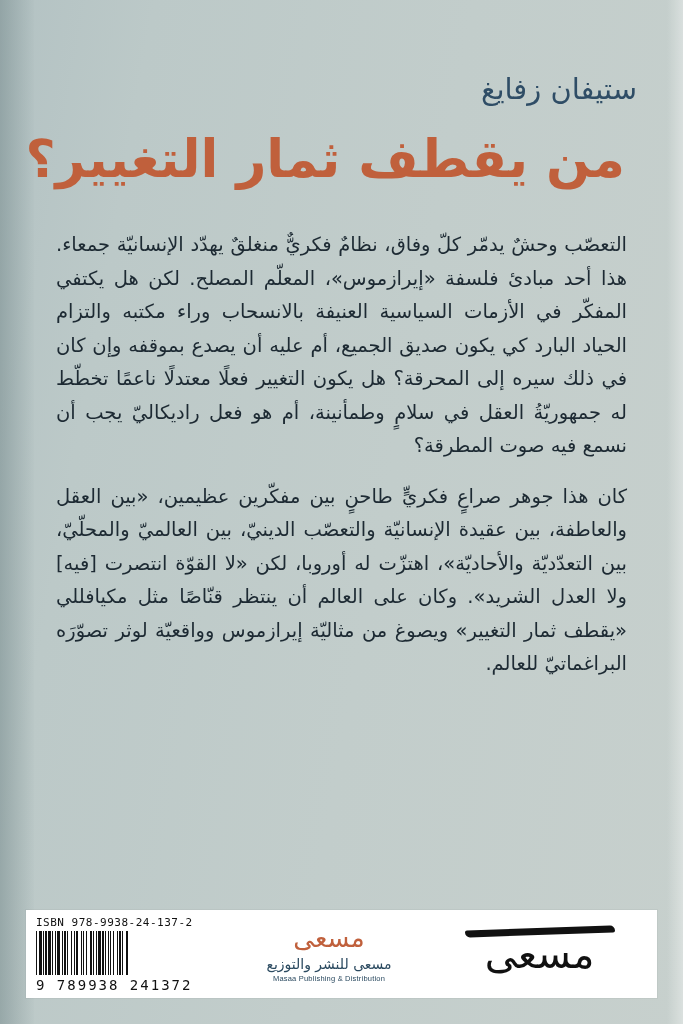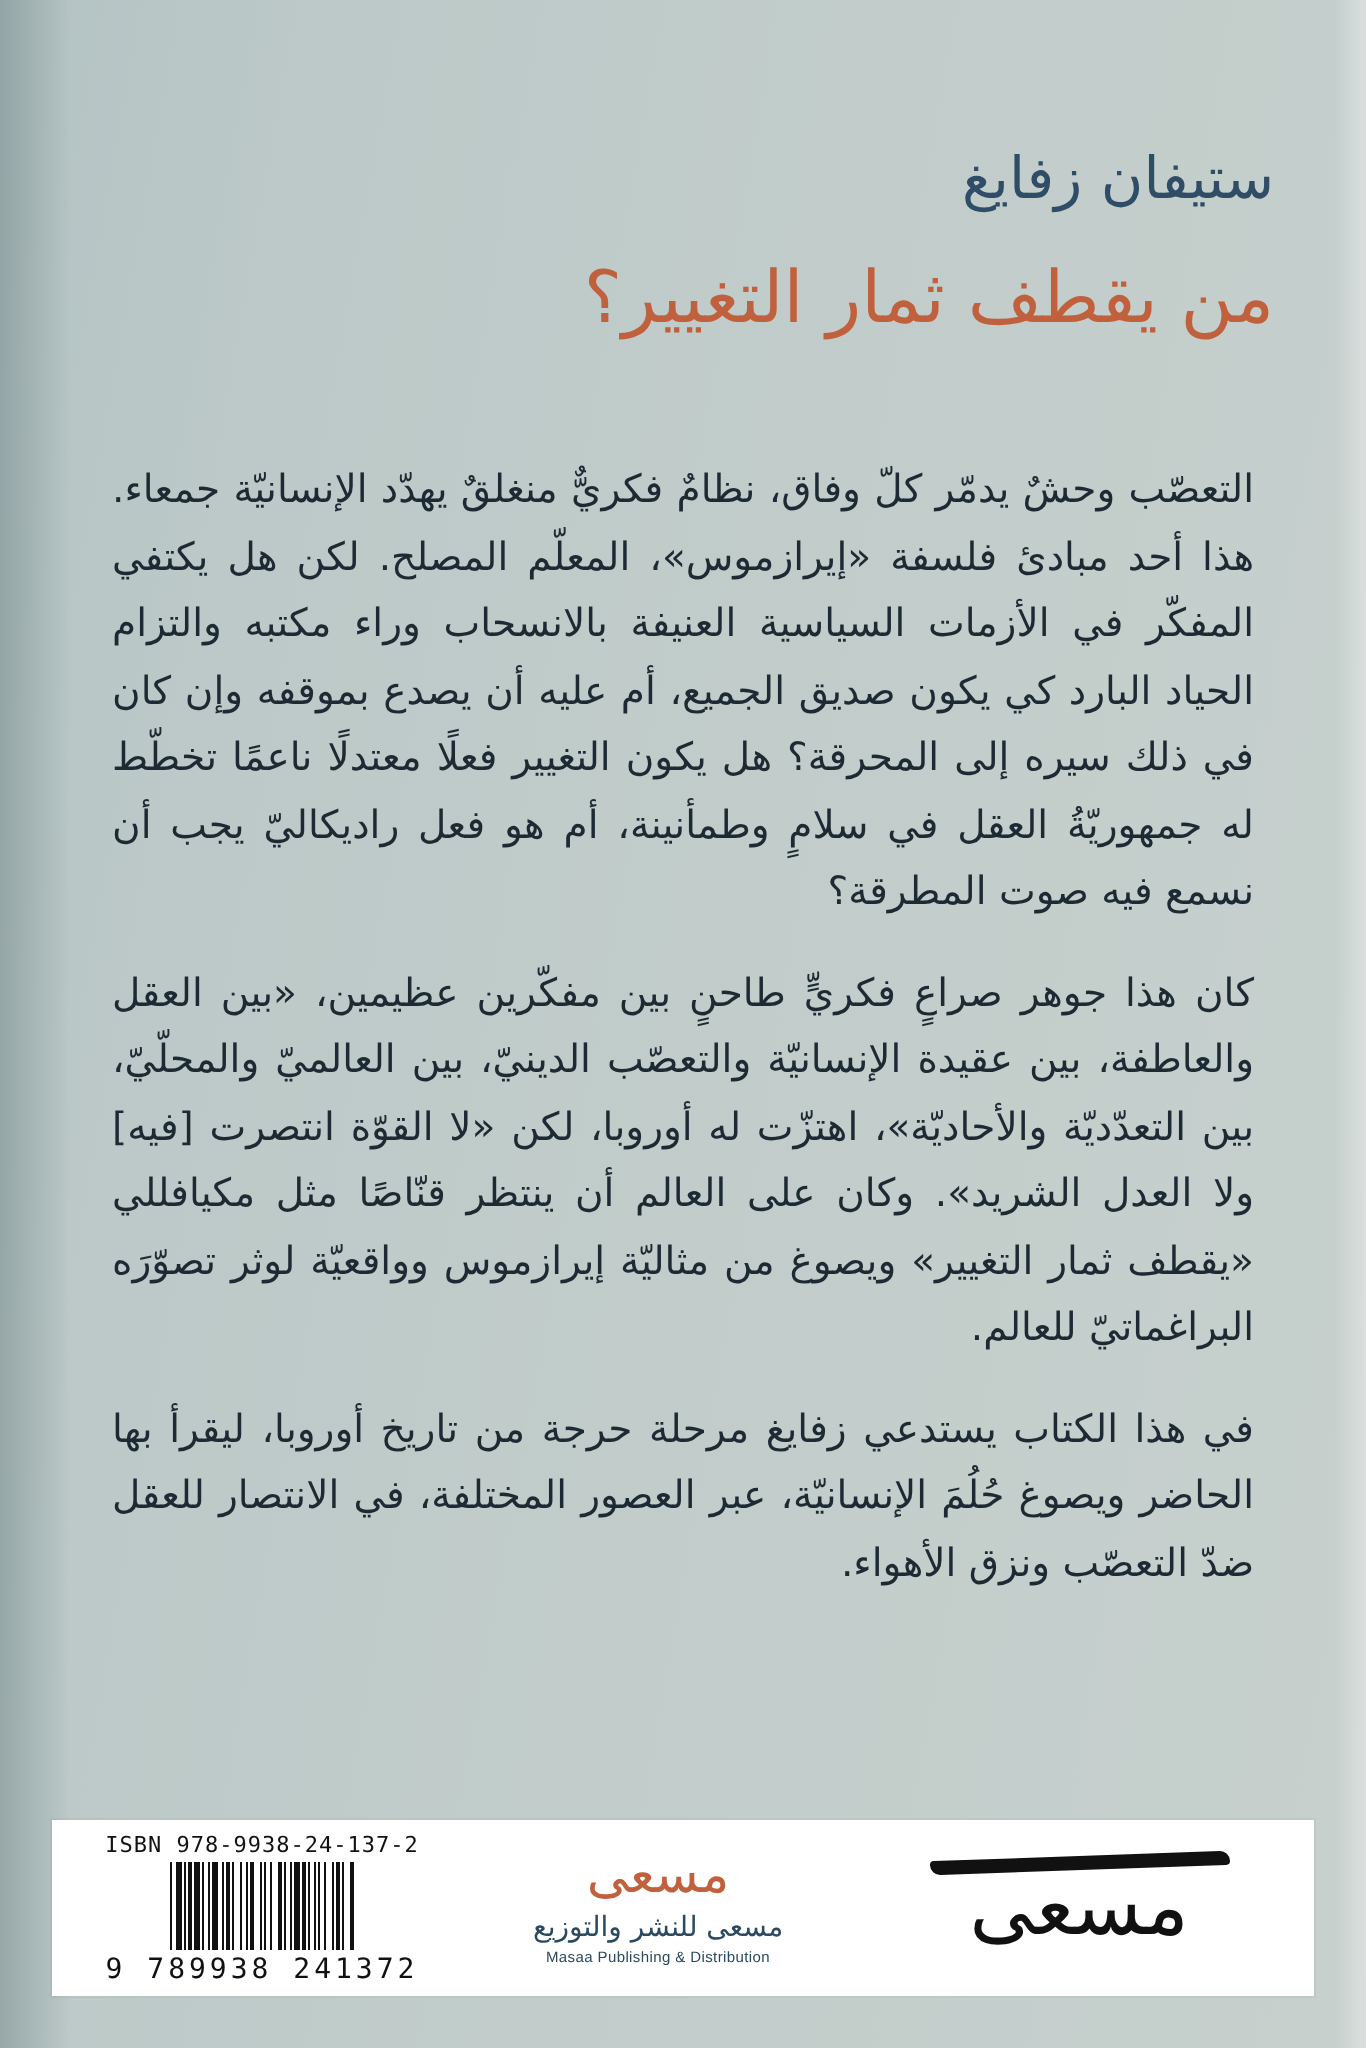--- a/index.html
+++ b/index.html
@@ -50,27 +50,27 @@
     font-size: 29px;
     color: #2f4d66;
     letter-spacing: 1px;
     line-height: 1.2;
     margin: 0 0 20px 0;
     white-space: nowrap;
     font-family: "DejaVu Sans", "Liberation Sans", sans-serif;
     font-weight: 400;
   }
   #book-title {
-    font-size: 36px;
+    font-size: 52px;
     color: #c0603c;
     line-height: 1.25;
-    margin: 0;
+    margin: 12px;
     white-space: nowrap;
     font-family: "DejaVu Sans", "Liberation Sans", sans-serif;
-    font-weight: 400;
+    font-weight: 700;
   }
 
   
   #blurb {
     position: absolute;
     top: 228px;
     right: 56px;
     left: 56px;
     text-align: justify;
     text-align-last: right;
@@ -106,21 +106,20 @@
     justify-content: flex-start;
     box-shadow: 0 0 0 1px rgba(0,0,0,0.03);
   }
   #isbn-block {
     width: 210px;
     height: 88px;
     padding: 6px 10px 4px 10px;
     box-sizing: border-box;
     display: flex;
     flex-direction: column;
-    align-items: center;
     justify-content: flex-start;
   }
   #isbn-text {
     font-family: "DejaVu Sans Mono", "Liberation Mono", monospace;
     font-size: 11px;
     letter-spacing: 0.5px;
     color: #111;
     margin-bottom: 2px;
     direction: ltr;
   }
@@ -209,21 +208,20 @@
   <div id="right-edge-shade"></div>
 
   <div id="cover-top">
     <div id="author-name">ستيفان زفايغ</div>
     <div id="book-title">من يقطف ثمار التغيير؟</div>
   </div>
 
   <div id="blurb">
     <p class="blurb-par">التعصّب وحشٌ يدمّر كلّ وفاق، نظامٌ فكريٌّ منغلقٌ يهدّد الإنسانيّة جمعاء. هذا أحد مبادئ فلسفة «إيرازموس»، المعلّم المصلح. لكن هل يكتفي المفكّر في الأزمات السياسية العنيفة بالانسحاب وراء مكتبه والتزام الحياد البارد كي يكون صديق الجميع، أم عليه أن يصدع بموقفه  وإن كان في ذلك سيره إلى المحرقة؟ هل يكون التغيير فعلًا معتدلًا ناعمًا تخطّط له جمهوريّةُ العقل في سلامٍ وطمأنينة، أم هو فعل راديكاليّ يجب أن نسمع فيه صوت المطرقة؟</p>
     <p class="blurb-par">كان هذا جوهر صراعٍ فكريٍّ طاحنٍ بين مفكّرين عظيمين، «بين العقل والعاطفة، بين عقيدة الإنسانيّة والتعصّب الدينيّ، بين العالميّ والمحلّيّ، بين التعدّديّة والأحاديّة»، اهتزّت له أوروبا، لكن «لا القوّة انتصرت [فيه] ولا العدل الشريد».  وكان على العالم أن ينتظر قنّاصًا مثل مكيافللي «يقطف ثمار التغيير» ويصوغ من مثاليّة إيرازموس وواقعيّة لوثر تصوّرَه البراغماتيّ للعالم.</p>
-    <p class="blurb-par">في هذا الكتاب يستدعي زفايغ مرحلة حرجة من تاريخ أوروبا، ليقرأ بها الحاضر ويصوغ حُلُمَ الإنسانيّة، عبر العصور المختلفة، في الانتصار للعقل ضدّ التعصّب ونزق الأهواء.</p>
   </div>
 
   <div id="bottom-band">
 
     <div id="isbn-block">
       <div id="isbn-text">ISBN 978-9938-24-137-2</div>
       <div id="barcode">
           <span style="width: 1px; background: rgb(17, 17, 17); height: 100%;"></span>
           <span style="width: 2px; background: transparent;"></span>
           <span style="width: 3px; background: rgb(17, 17, 17);"></span>

